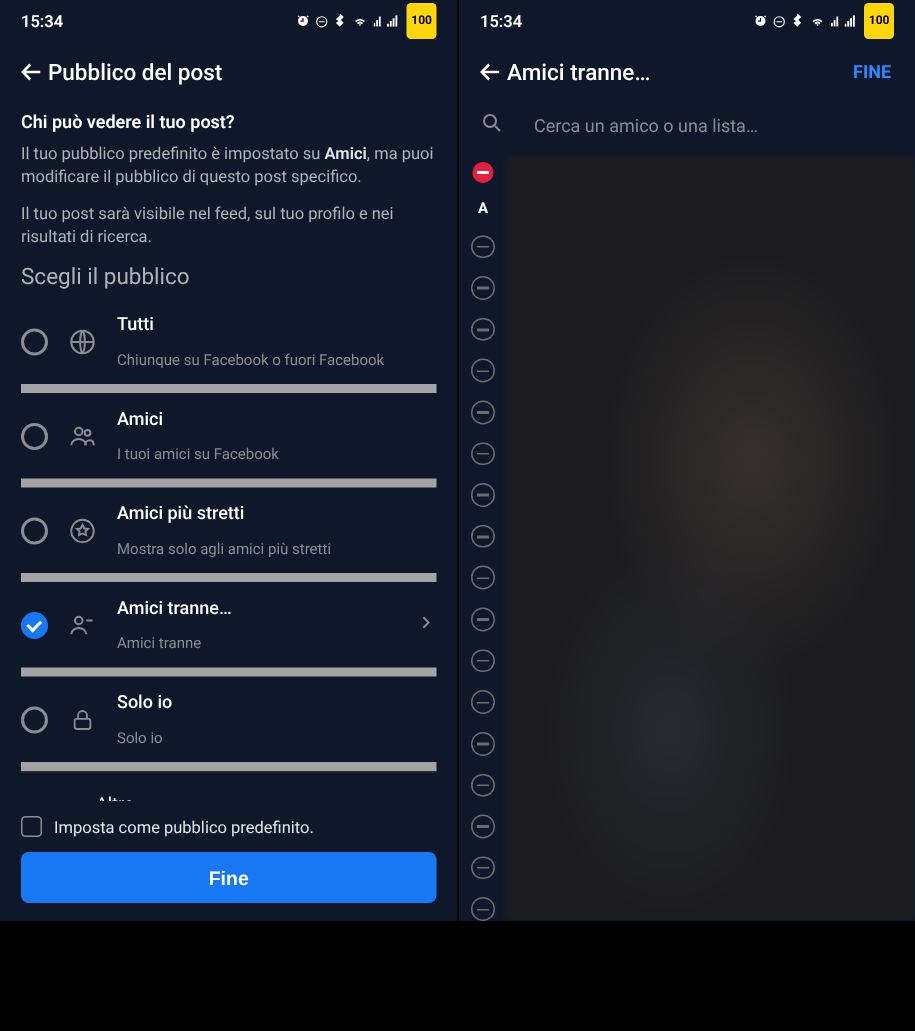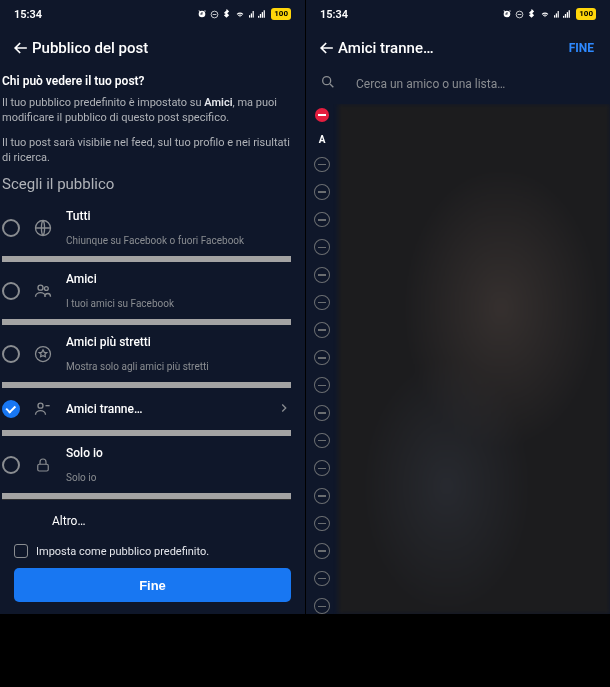--- a/index.html
+++ b/index.html
@@ -36,21 +36,21 @@
   }
   .status-left { display: flex; align-items: center; gap: 4px; }
   .status-right { display: flex; align-items: center; gap: 3px; }
   .status-right svg { display: block; }
   .batt-badge {
     display: inline-flex;
     align-items: center;
     background: #ffd60a;
     color: #000;
     border-radius: 3px;
-    padding: 0 3px;
+    padding: 12px 3px;
     font-size: 8px;
     font-weight: 700;
     height: 12px;
     line-height: 12px;
   }
 
   
   .header {
     height: 40px;
     display: flex;
@@ -65,21 +65,21 @@
   }
   .header .action {
     font-size: 12px;
     font-weight: 700;
     color: #2e89ff;
     padding: 4px 6px;
   }
   .back-btn { display:flex; align-items:center; justify-content:center; width:22px; height:22px; }
 
   
-  .content { flex: 1; overflow-y: auto; padding: 0 14px 8px 2px; }
+  .content { flex: 1; overflow-y: auto; padding: 0 14px 8px 14px; }
   .q-heading { font-size: 12px; font-weight: 600; color: #fff; margin: 6px 0 8px 0; }
   .info {
     font-size: 11px;
     color: #b0b3b8;
     line-height: 1.35;
     margin-bottom: 10px;
   }
   .info b { color: #e4e6eb; font-weight: 600; }
 
   .section-label { font-size: 15px; color: #b0b3b8; margin: 4px 0 6px 0; }
@@ -306,20 +306,21 @@
       <div class="radio selected"></div>
       <div class="opt-icon">
         <svg width="20" height="20" viewBox="0 0 24 24" fill="none" stroke="#8a8d91" stroke-width="1.6">
             <circle cx="9" cy="8" r="3"></circle>
             <path d="M3 19c0-3 3-5 6-5s6 2 6 5"></path>
             <path d="M15 8h5"></path>
           </svg>
       </div>
       <div class="opt-text">
         <div class="opt-title">Amici tranne…</div>
+        <div class="opt-sub">Amici tranne</div>
       </div>
       <div class="chev">
         <svg width="14" height="14" viewBox="0 0 24 24" fill="none" stroke="#8a8d91" stroke-width="2.2">
             <path d="M9 6l6 6-6 6"></path>
           </svg>
       </div>
     </div>
 
     <div class="option">
       <div class="radio"></div>

